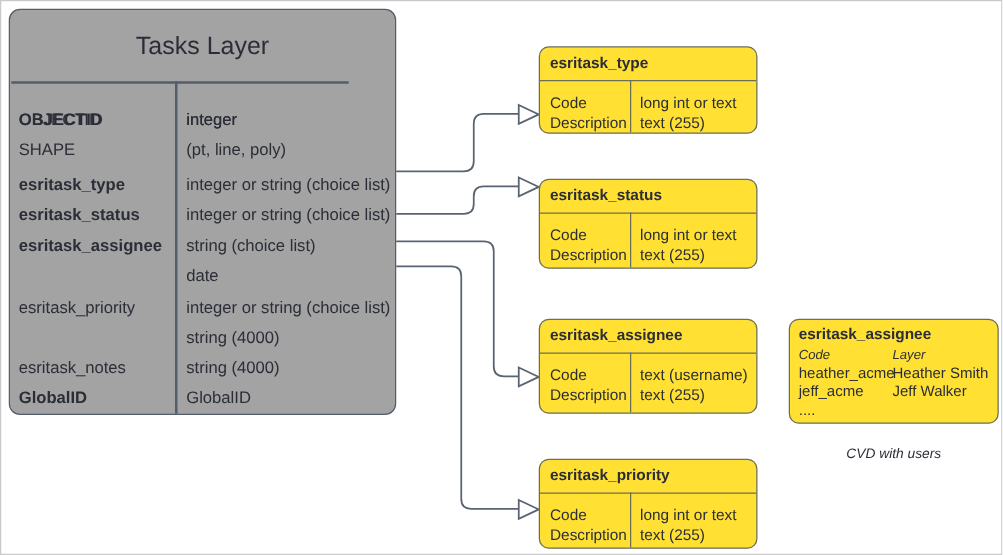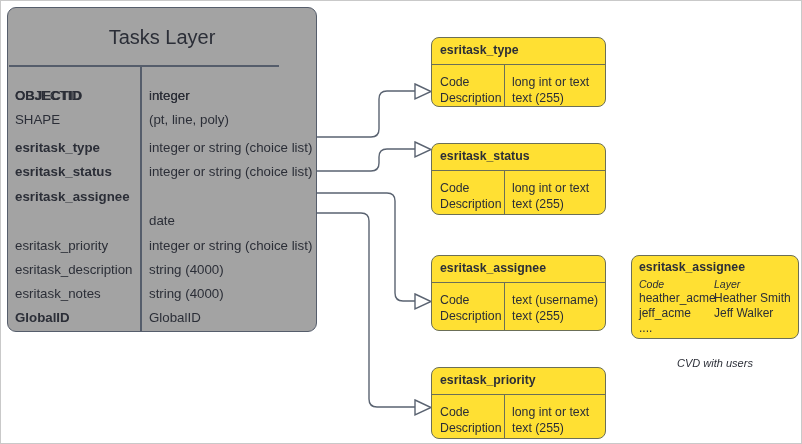--- a/index.html
+++ b/index.html
@@ -242,30 +242,30 @@
     <div class="field-row bold" style="top:128px">
       <span class="field-name">esritask_type</span>
       <span class="field-type">integer or string (choice list)</span>
     </div>
     <div class="field-row bold" style="top:152px">
       <span class="field-name">esritask_status</span>
       <span class="field-type">integer or string (choice list)</span>
     </div>
     <div class="field-row bold" style="top:177px">
       <span class="field-name">esritask_assignee</span>
+      <span class="field-type">string (choice list)</span>
     </div>
     <div class="field-row" style="top:201px">
       <span class="field-type">date</span>
     </div>
     <div class="field-row" style="top:226px">
       <span class="field-name">esritask_priority</span>
       <span class="field-type">integer or string (choice list)</span>
     </div>
     <div class="field-row" style="top:250px">
-      <span class="field-name">esritask_description</span>
       <span class="field-type">string (4000)</span>
     </div>
     <div class="field-row" style="top:274px">
       <span class="field-name">esritask_notes</span>
       <span class="field-type">string (4000)</span>
     </div>
     <div class="field-row bold" style="top:298px">
       <span class="field-name">GlobalID</span>
       <span class="field-type">GlobalID</span>
     </div>

